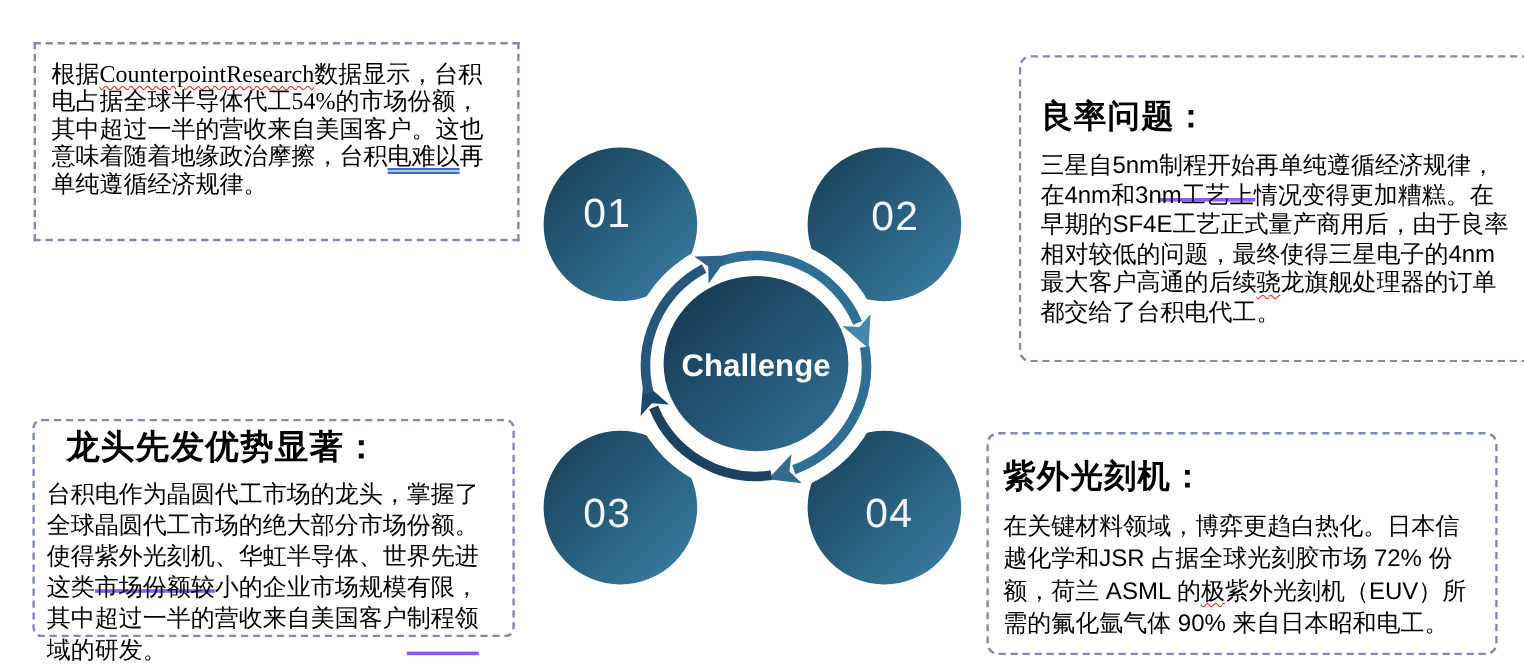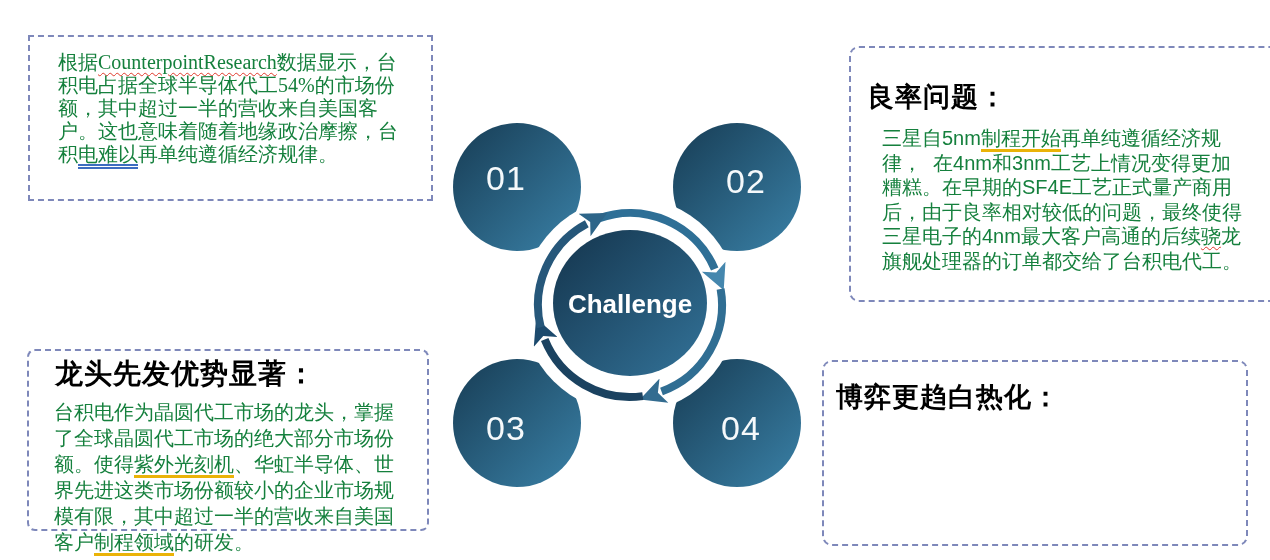--- a/index.html
+++ b/index.html
@@ -9,21 +9,21 @@
   }
   .cbox{
     position:absolute;box-sizing:border-box;border:2px dashed #7E88BA;background:#ffffff;
   }
   .box-title{
     font-weight:bold;color:#000;line-height:34px;margin:0;letter-spacing:1px;
   }
   .serif{font-family:"Liberation Serif","DejaVu Serif",serif;}
   .sans{font-family:"Liberation Sans","DejaVu Sans",sans-serif;}
   .box-body{
-    margin:15px;color:#15803d;font-size:20px;white-space:pre-wrap;
+    margin:0;color:#000000;font-size:20px;white-space:pre-wrap;
   }
   
   #box1{left:28px;top:35px;width:405px;height:166px;border-radius:0;padding:4px 13px;}
   #box1 .box-title{font-size:31px;}
   #box1 .box-body{margin-top:10px;line-height:23px;}
   #box2{left:849px;top:46px;width:430px;height:256px;border-radius:10px;padding:32px 16px 0 16px;}
   #box2 .box-title{font-size:27px;}
   #box2 .box-body{margin-top:12px;line-height:24.5px;}
   #box3{left:27px;top:349px;width:402px;height:182px;border-radius:8px;padding:6px 10px;}
   #box3 .box-title{font-size:28px;margin-left:16px;}
@@ -34,21 +34,21 @@
   
   .wavy-red{
     text-decoration:underline;text-decoration-style:wavy;text-decoration-color:#E0392B;
     text-decoration-thickness:1px;text-underline-offset:3px;
   }
   .dbl-blue{
     text-decoration:underline;text-decoration-style:double;text-decoration-color:#3D6CC0;
     text-underline-offset:3px;
   }
   .ul-blue{
-    border-bottom:3px solid #eab308;padding-bottom:0px;
+    border-bottom:3px solid #8b5cf6;padding-bottom:16px;
   }
   #diagram{position:absolute;left:440px;top:112px;width:370px;height:400px;}
   .node-num{
     font-family:"Liberation Sans","DejaVu Sans",sans-serif;font-size:34px;font-weight:300;
     fill:#F5F9FB;letter-spacing:1px;
   }
   .center-label{
     font-family:"Liberation Sans","DejaVu Sans",sans-serif;font-size:26px;font-weight:bold;fill:#ffffff;
   }
 </style>
@@ -63,21 +63,22 @@
   <div class="box-title serif">良率问题：</div>
   <p class="box-body sans"><span>三星自5nm</span><span class="ul-blue">制程开始</span><span>再单纯遵循经济规律，  在4nm和3nm工艺上情况变得更加糟糕。在早期的SF4E工艺正式量产商用后，由于良率相对较低的问题，最终使得三星电子的4nm最大客户高通的后续</span><span class="wavy-red">骁</span><span>龙旗舰处理器的订单都交给了台积电代工。</span></p>
 </div>
 
 <div id="box3" class="cbox">
   <div class="box-title serif">龙头先发优势显著：</div>
   <p class="box-body serif"><span>台积电作为晶圆代工市场的龙头，掌握了全球晶圆代工市场的绝大部分市场份额。使得</span><span class="ul-blue">紫外光刻机</span><span>、华虹半导体、世界先进这类市场份额较小的企业市场规模有限，其中超过一半的营收来自美国客户</span><span class="ul-blue">制程领域</span><span>的研发。</span></p>
 </div>
 
 <div id="box4" class="cbox">
-  <div class="box-title serif">博弈更趋白热化：</div>
+  <div class="box-title serif">紫外光刻机：</div>
+  <p class="box-body sans"><span>在关键材料领域，博弈更趋白热化。日本信越化学和JSR 占据全球光刻胶市场 72% 份额，荷兰 ASML 的</span><span class="wavy-red">极</span><span>紫外光刻机（EUV）所需的氟化氩气体 90% 来自日本昭和电工。</span></p>
 </div>
 
 <svg id="diagram" viewBox="0 0 370 400">
   <defs>
     <linearGradient id="gradCircle" x1="0" y1="0" x2="1" y2="1">
       <stop offset="0" stop-color="#173C54"></stop>
       <stop offset="1" stop-color="#3A81A7"></stop>
     </linearGradient>
     <linearGradient id="gradCenter" x1="0" y1="0" x2="1" y2="1">
       <stop offset="0" stop-color="#14344C"></stop>

